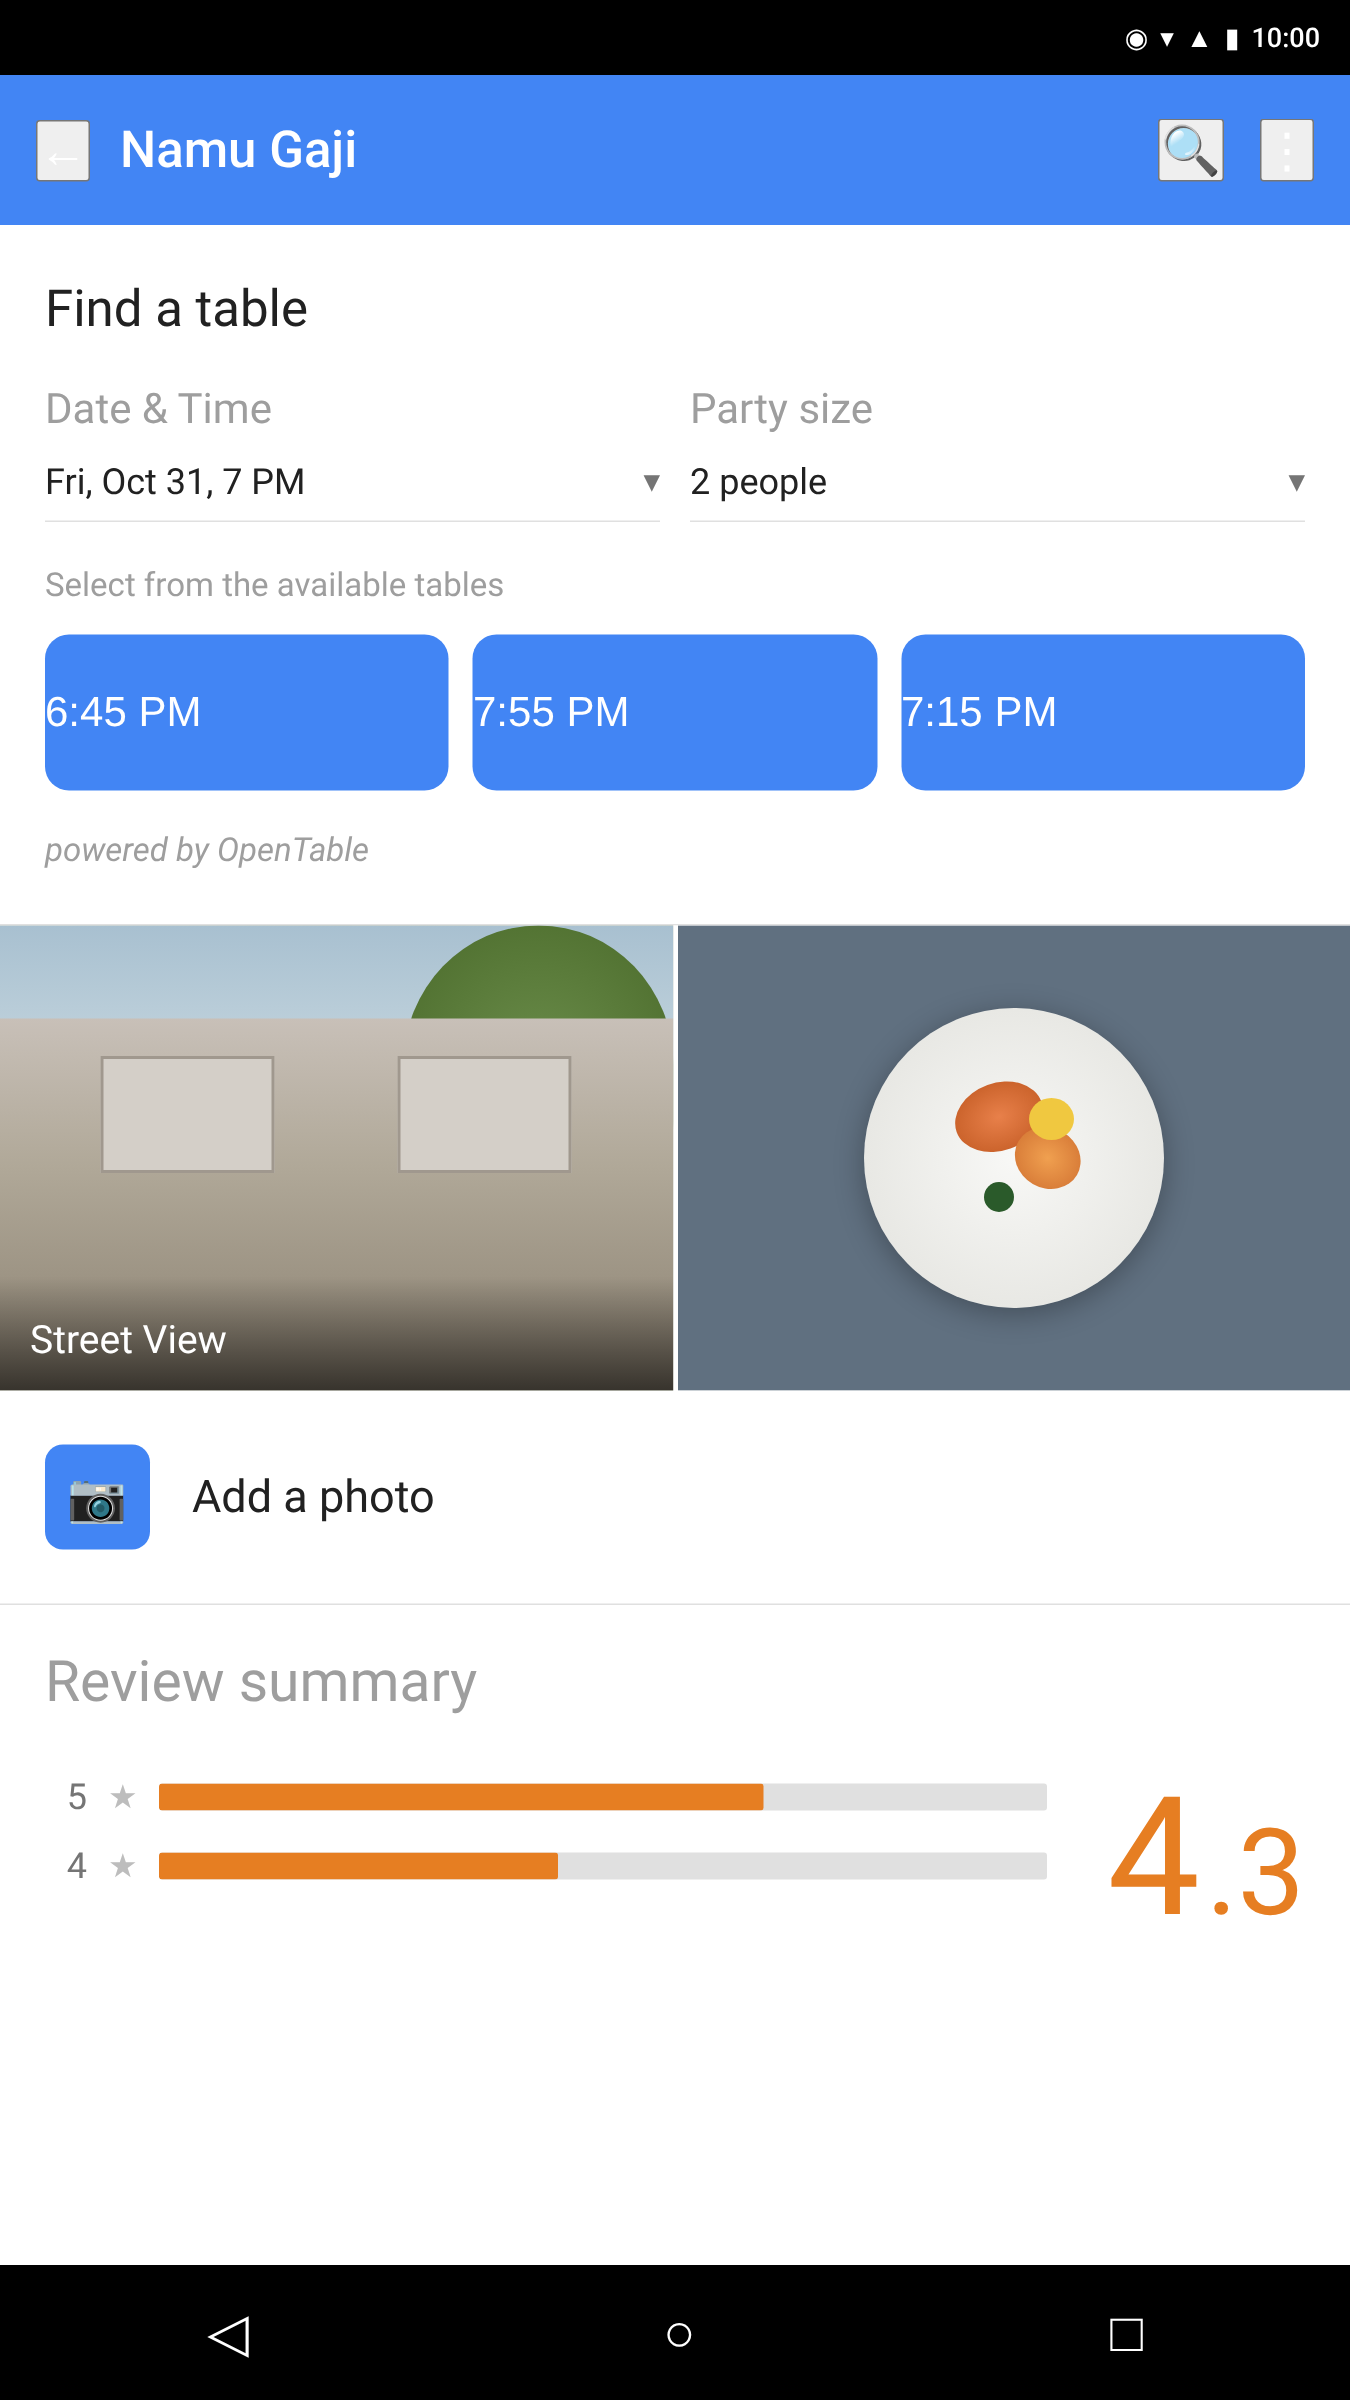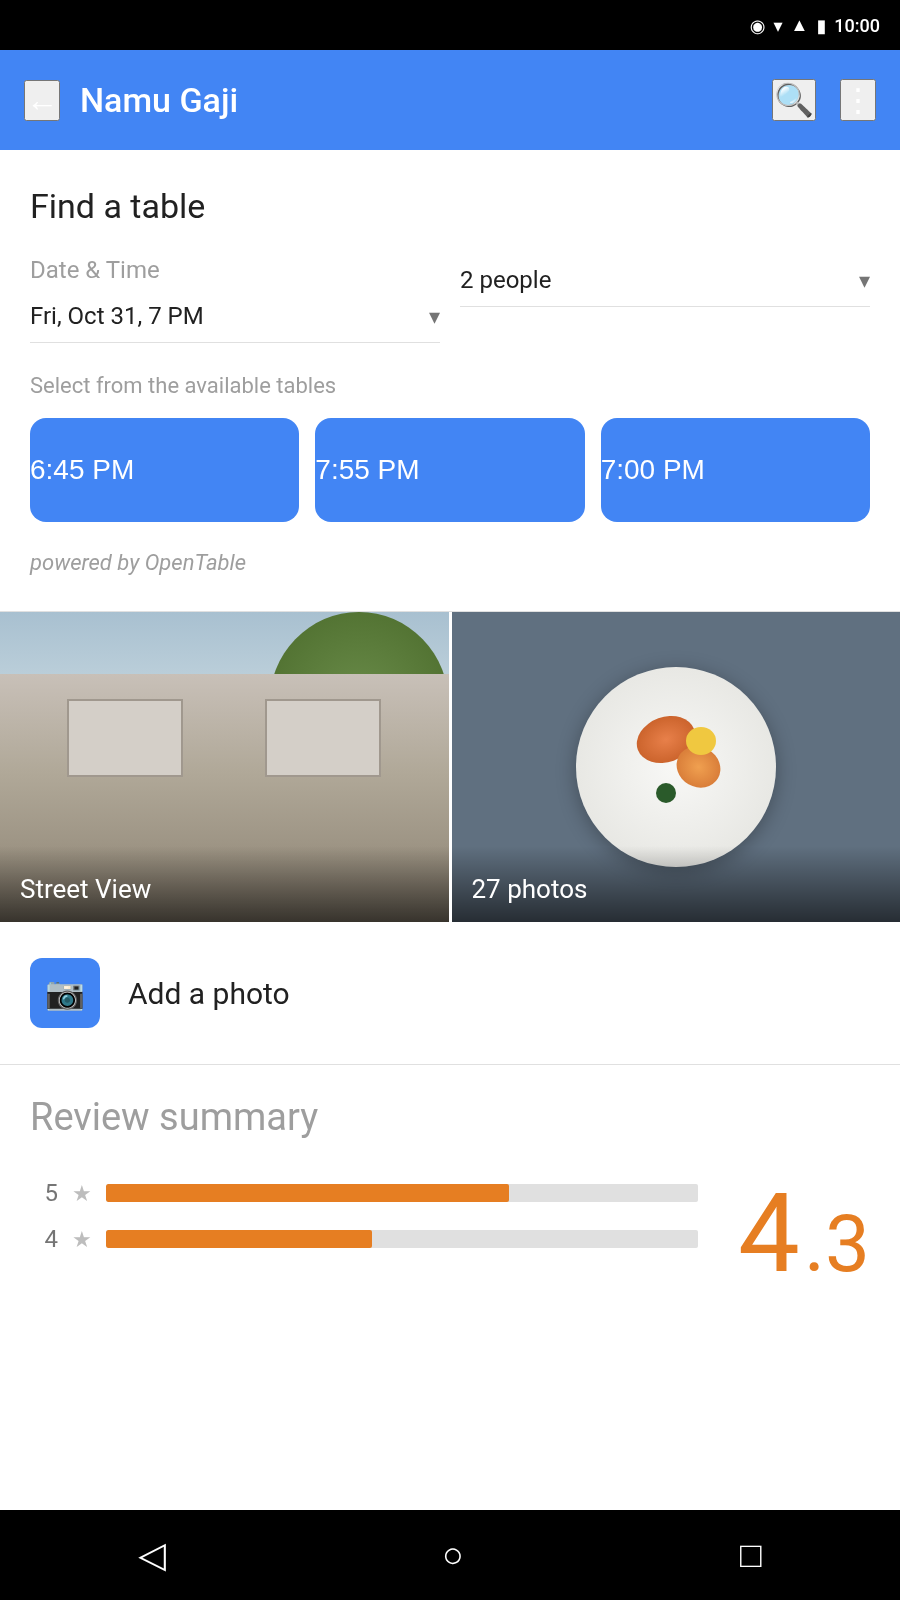--- a/index.html
+++ b/index.html
@@ -36,21 +36,21 @@
 
     
     .content { background: #fff; }
 
     
     .find-table-section { padding: 36px 30px 0; }
     .find-table-title { font-size: 34px; font-weight: 400; color: #212121; margin-bottom: 30px; }
 
     .dropdowns-row { display: flex; gap: 20px; margin-bottom: 30px; }
     .dropdown-group { flex: 1; }
-    .dropdown-label { font-size: 24px; color: #9e9e9e; margin-bottom: 8px; }
+    .dropdown-label { font-size: 28px; color: #9e9e9e; margin-bottom: 8px; }
     .dropdown-select {
       display: flex;
       align-items: center;
       justify-content: space-between;
       border-bottom: 1px solid #e0e0e0;
       padding: 10px 0 12px;
       cursor: pointer;
     }
     .dropdown-value { font-size: 24px; color: #212121; font-weight: 400; }
     .dropdown-arrow { color: #757575; font-size: 22px; }
@@ -260,33 +260,34 @@
 
     <div class="dropdowns-row">
       <div class="dropdown-group">
         <div class="dropdown-label">Date &amp; Time</div>
         <div class="dropdown-select">
           <span class="dropdown-value">Fri, Oct 31, 7 PM</span>
           <span class="dropdown-arrow">▾</span>
         </div>
       </div>
       <div class="dropdown-group">
+        <div class="dropdown-label">Party size</div>
         <div class="dropdown-select">
           <span class="dropdown-value">2 people</span>
           <span class="dropdown-arrow">▾</span>
         </div>
       </div>
     </div>
 
     <div class="available-label">Select from the available tables</div>
 
     <div class="time-slots">
       <button class="time-slot-btn">6:45 PM</button>
       <button class="time-slot-btn">7:55 PM</button>
-      <button class="time-slot-btn">7:00 PM</button>
+      <button class="time-slot-btn">7:15 PM</button>
     </div>
 
     <div class="opentable-credit">powered by OpenTable</div>
   </div>
 
   <div class="divider"></div>
 
   <div class="photos-row">
     <div class="photo-item">
       <div class="street-view-bg">
@@ -299,21 +300,20 @@
     <div class="photo-item">
       <div class="food-bg">
         <div class="food-bg-color"></div>
         <div class="food-plate">
           <div class="food-item-1"></div>
           <div class="food-item-2"></div>
           <div class="food-item-3"></div>
           <div class="food-item-4"></div>
         </div>
       </div>
-      <div class="photo-label">27 photos</div>
     </div>
   </div>
 
   <div class="add-photo-row">
     <div class="camera-icon-bg">
       <span class="camera-icon-svg">📷</span>
     </div>
     <span class="add-photo-text">Add a photo</span>
   </div>
 

